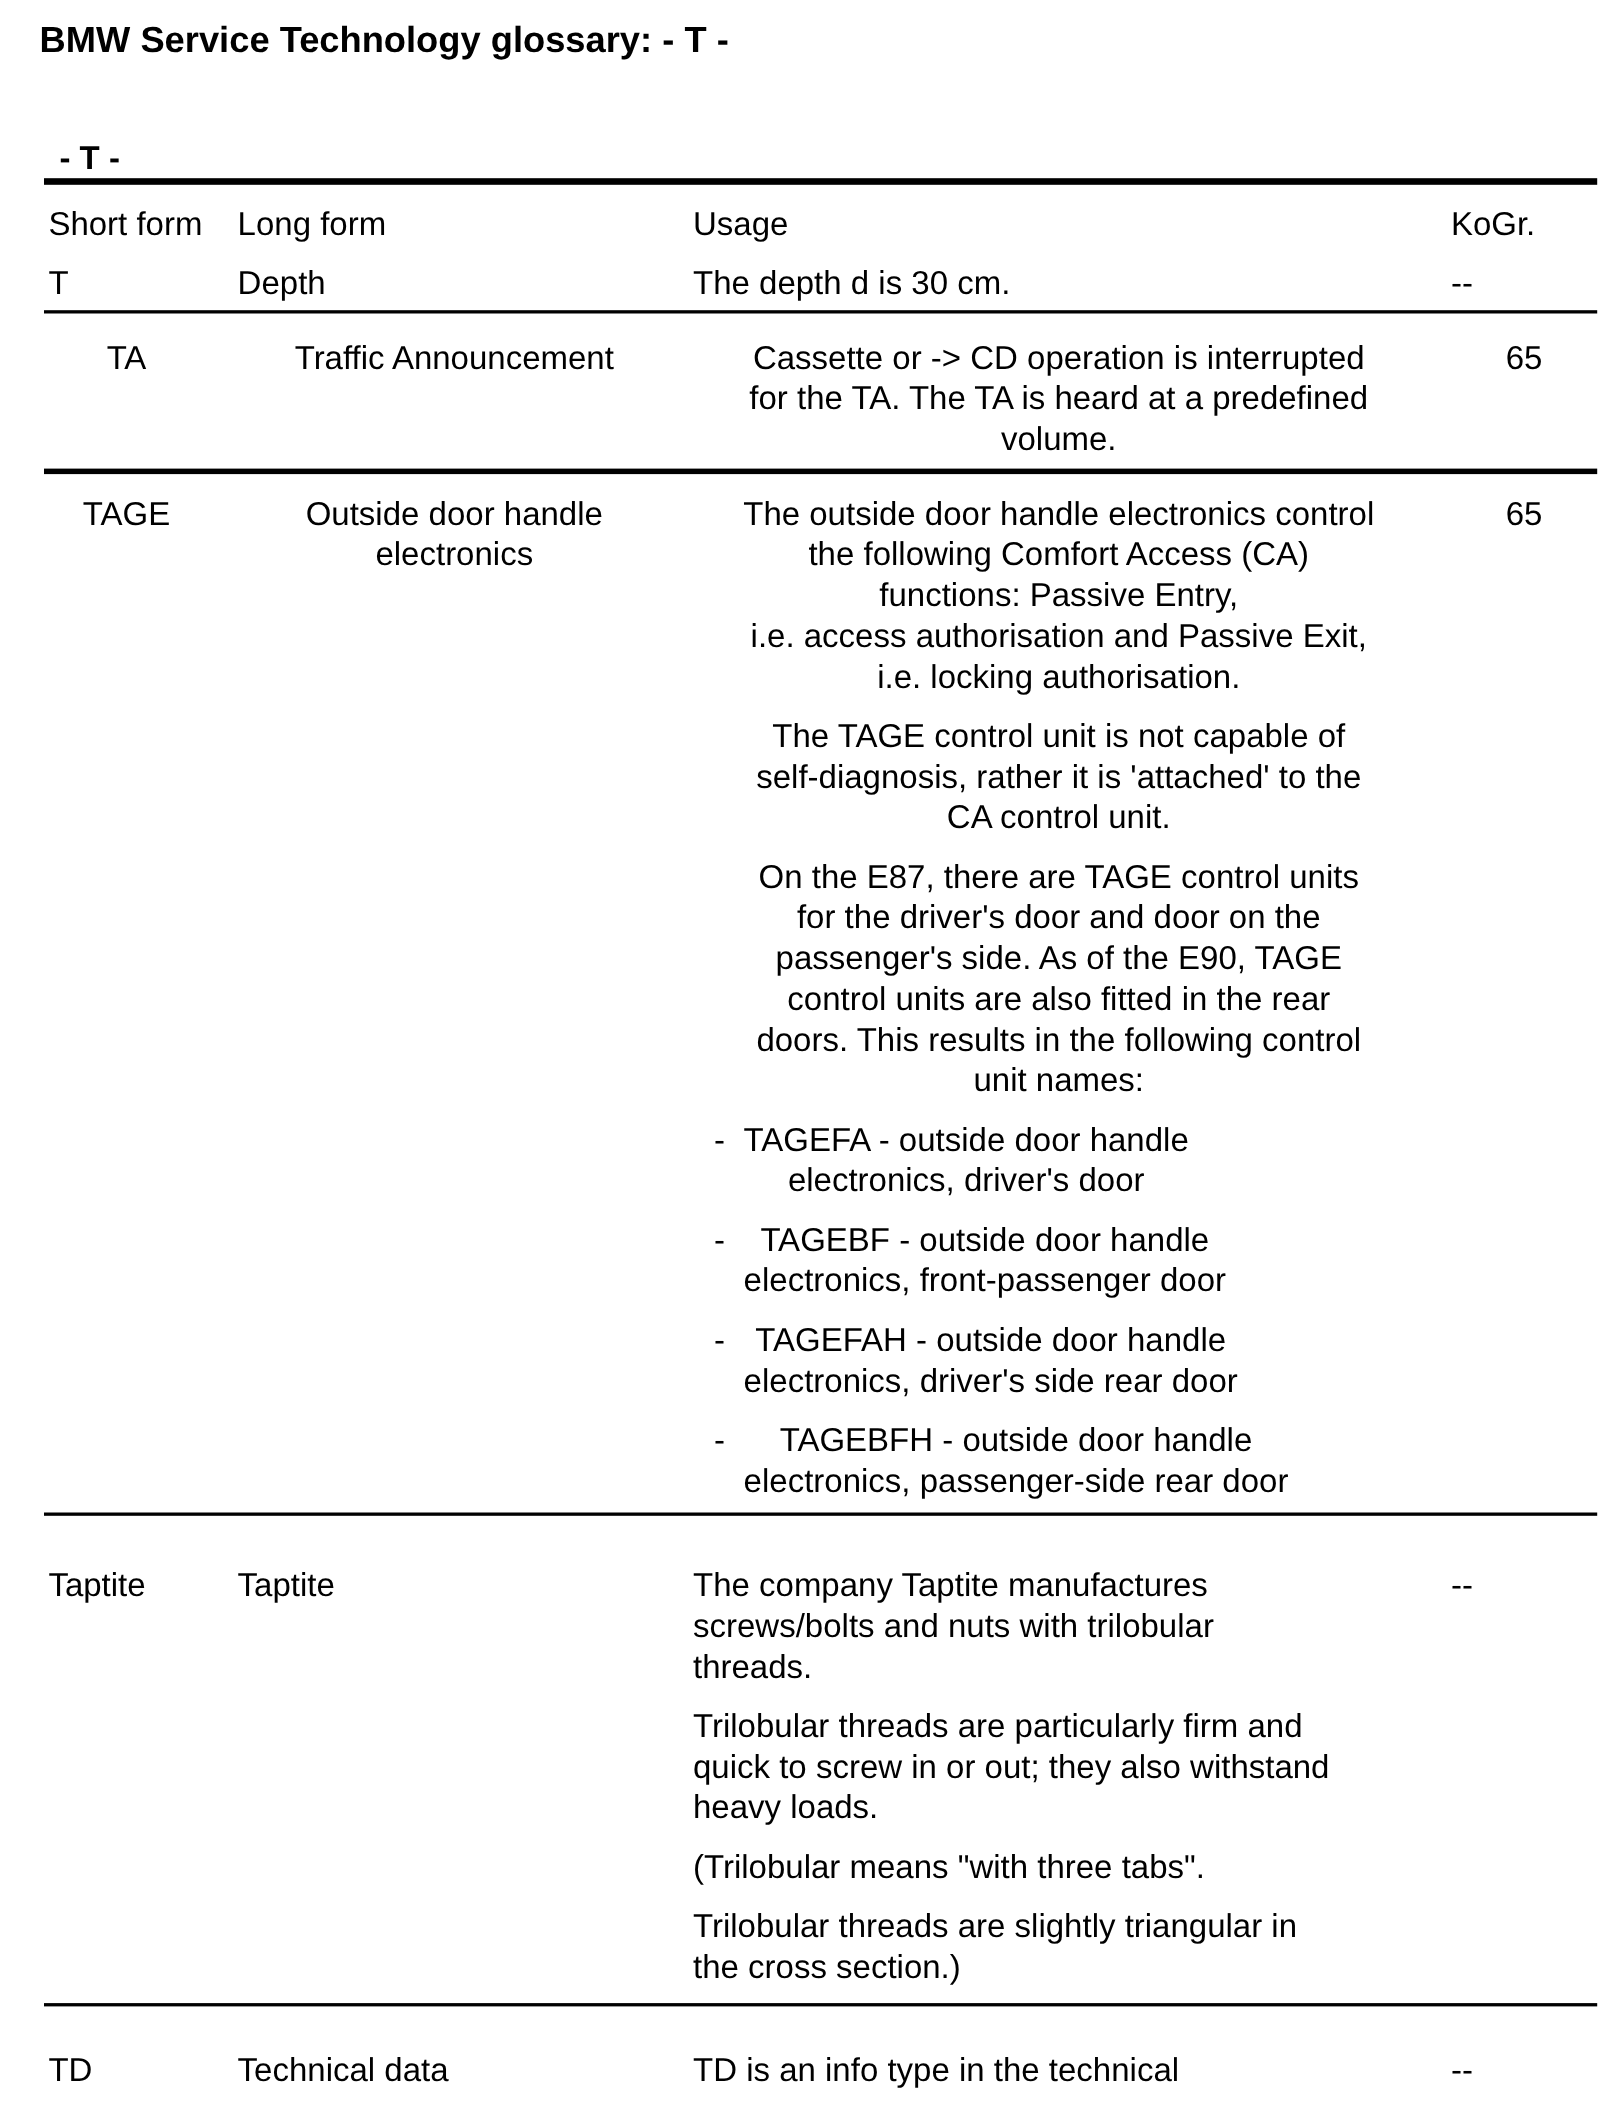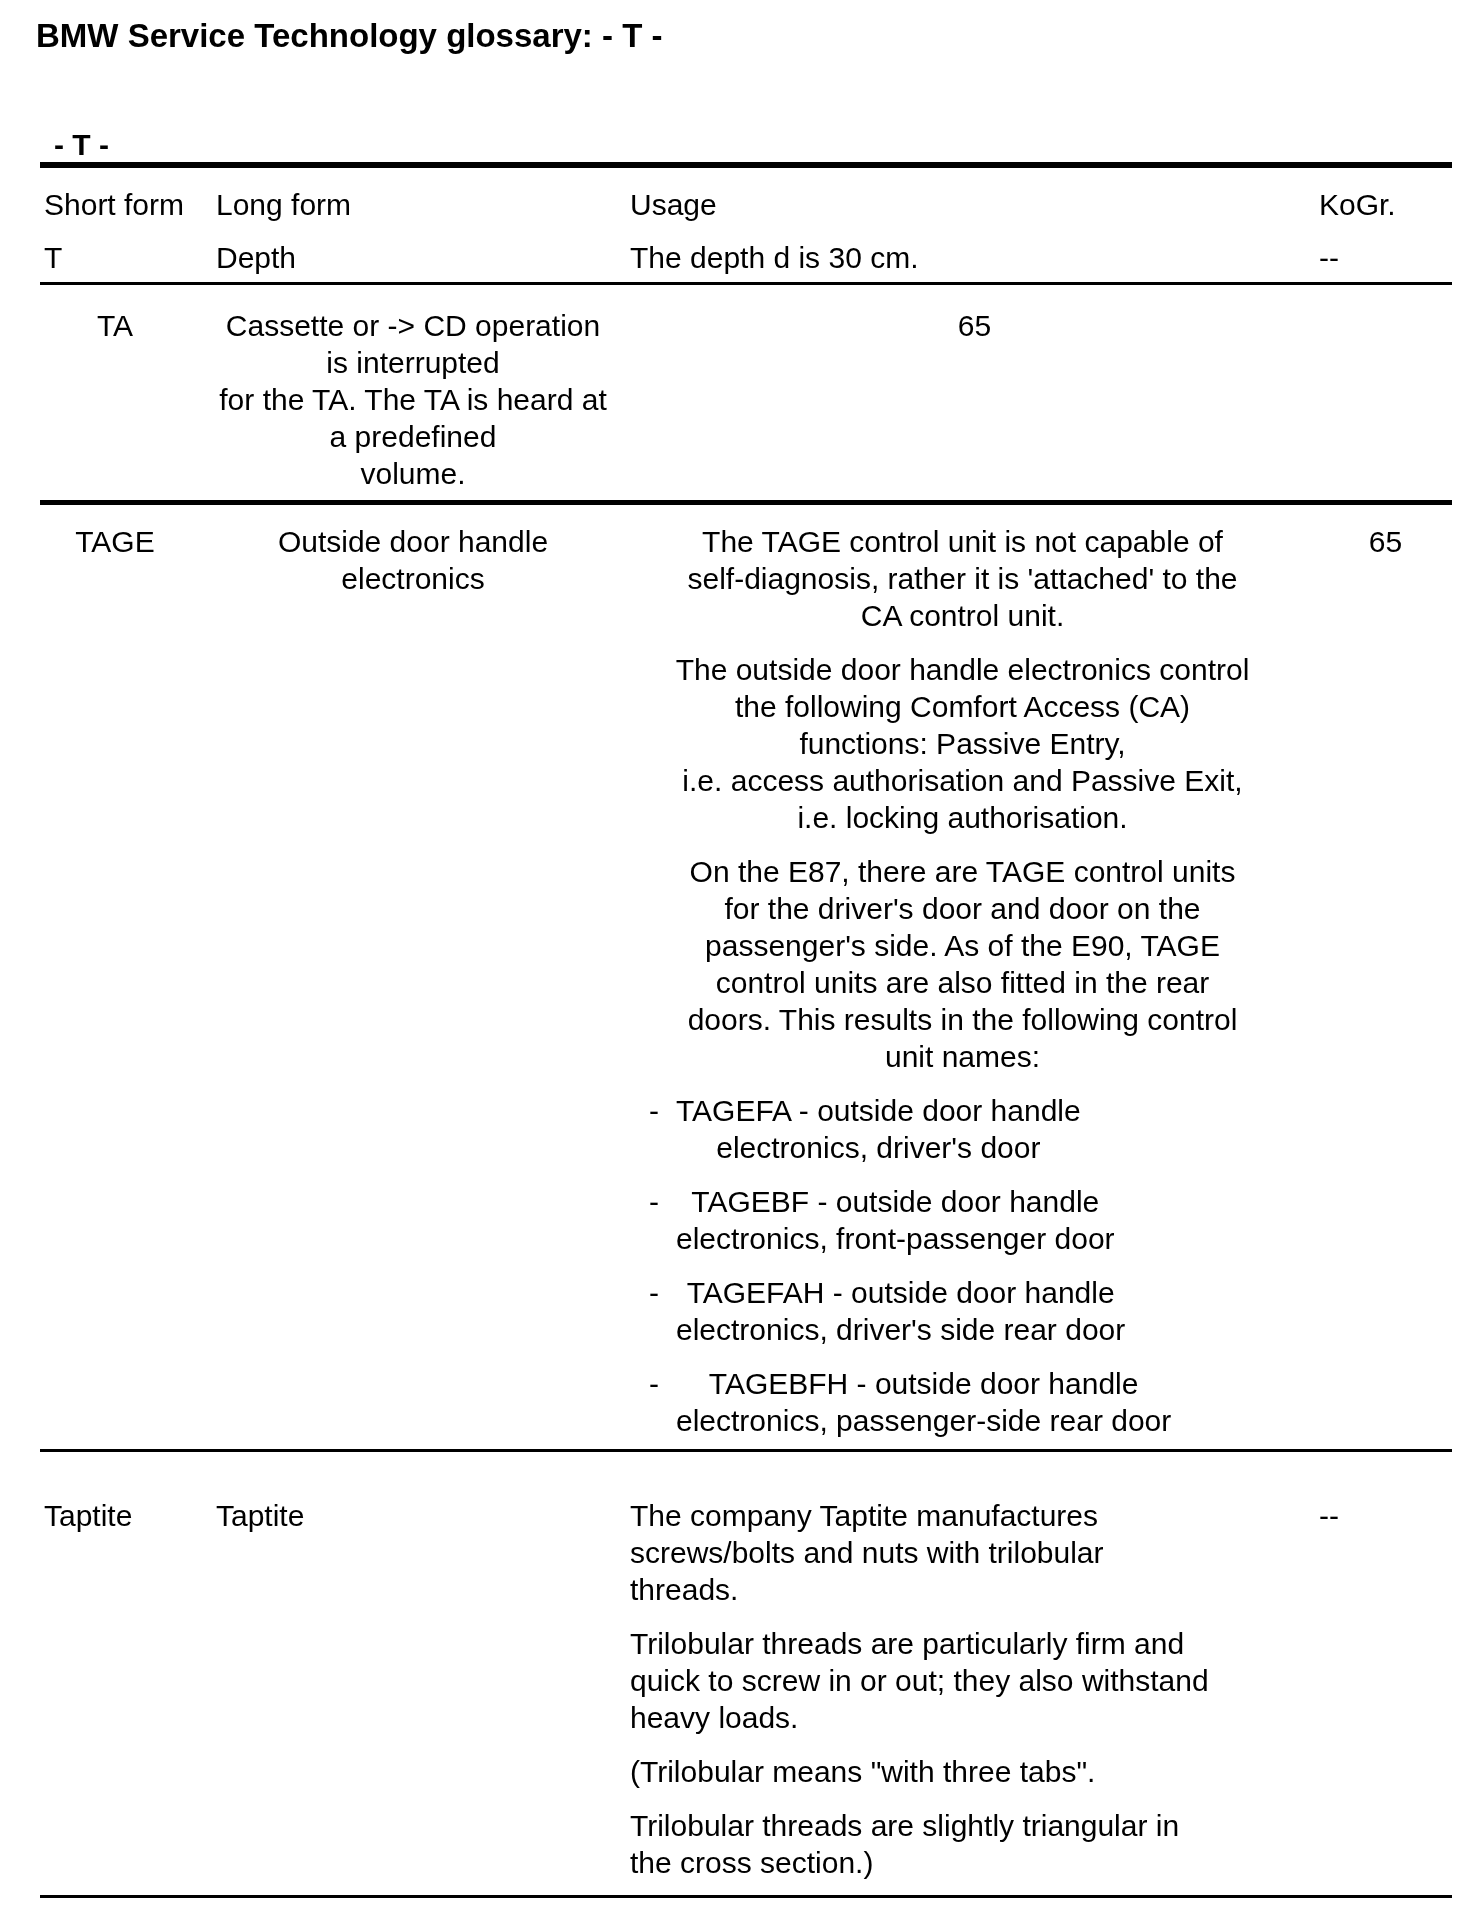--- a/index.html
+++ b/index.html
@@ -77,43 +77,44 @@
       <div class="c3">
         <p class="para">The depth d is 30 cm.</p>
       </div>
       <div class="c4">--</div>
     </div>
 
     <div class="rule thin"></div>
 
     <div class="trow row-ta">
       <div class="c1">TA</div>
+      <div class="c2">Traffic Announcement</div>
       <div class="c3">
         <p class="para">Cassette or -&gt; CD operation is interrupted
 for the TA. The TA is heard at a predefined
 volume.</p>
       </div>
       <div class="c4">65</div>
     </div>
 
     <div class="rule mid"></div>
 
     <div class="trow row-tage">
       <div class="c1">TAGE</div>
       <div class="c2">Outside door handle
 electronics</div>
       <div class="c3">
-        <p class="para">The TAGE control unit is not capable of
-self-diagnosis, rather it is 'attached' to the
-CA control unit.</p>
         <p class="para">The outside door handle electronics control
 the following Comfort Access (CA)
 functions: Passive Entry,
 i.e. access authorisation and Passive Exit,
 i.e. locking authorisation.</p>
+        <p class="para">The TAGE control unit is not capable of
+self-diagnosis, rather it is 'attached' to the
+CA control unit.</p>
         <p class="para">On the E87, there are TAGE control units
 for the driver's door and door on the
 passenger's side. As of the E90, TAGE
 control units are also fitted in the rear
 doors. This results in the following control
 unit names:</p>
         <div class="bullet">
           <span class="marker">-</span>
           <span class="btext">TAGEFA - outside door handle
 electronics, driver's door</span>

